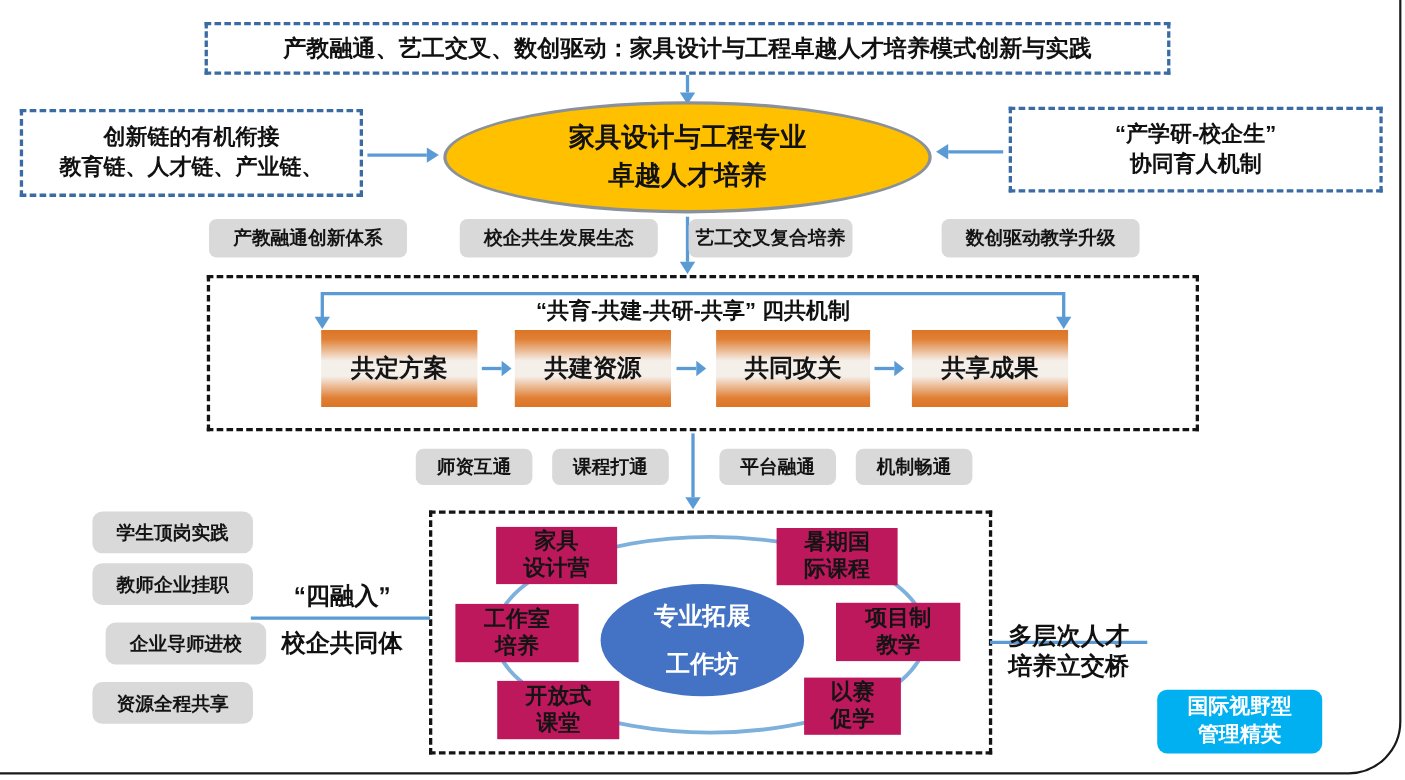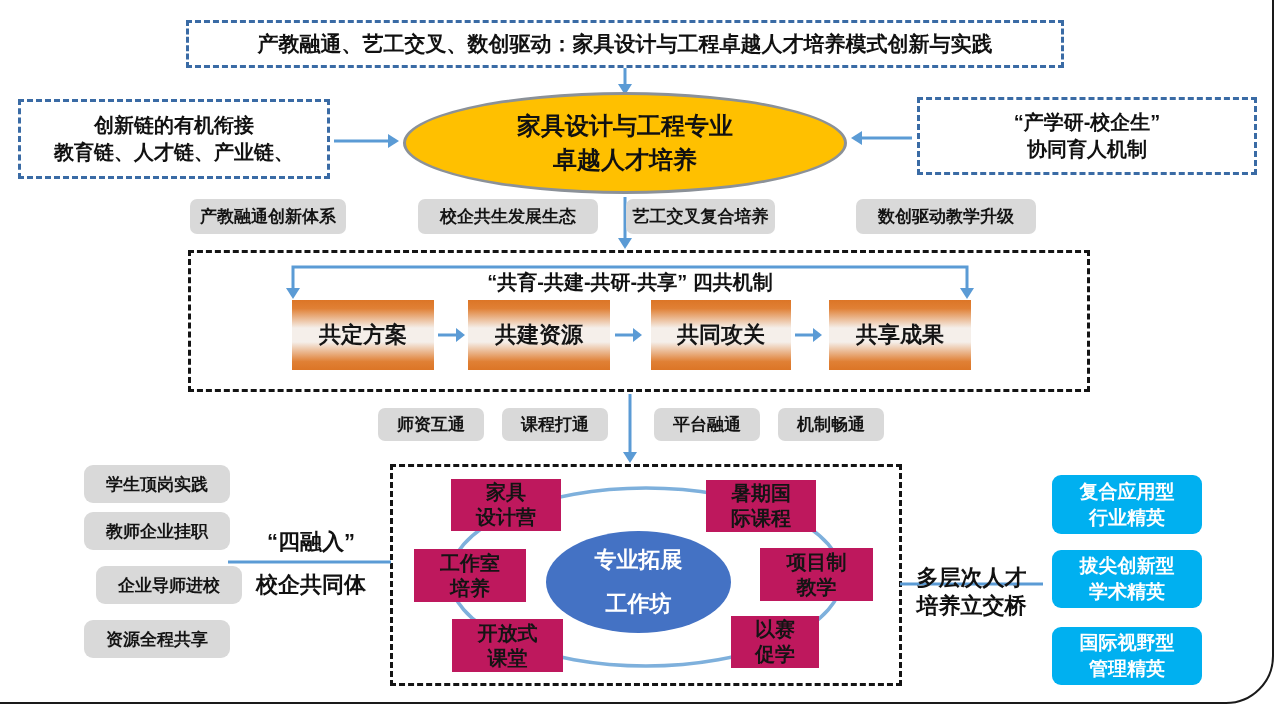--- a/index.html
+++ b/index.html
@@ -67,21 +67,21 @@
   <div class="abs flexc col bold z2" style="left:403px;top:92px;width:444px;height:102px;background:#FFC000;border:3px solid #8B9198;border-radius:50%;font-size:24px;line-height:1.4;">
     <span>家具设计与工程专业</span>
     <span>卓越人才培养</span>
   </div>
 
   <div class="abs flexc col dashed-blue bold z2" style="left:917px;top:97px;width:340px;height:78px;font-size:20px;line-height:1.35;">
     <span>“产学研-校企生”</span>
     <span>协同育人机制</span>
   </div>
 
-  <div class="abs flexc gray-pill z2" style="left:190px;top:199px;width:156px;height:35px;">
+  <div class="abs flexc gray-pill z2" style="left:190px;top:199px;width:180px;height:35px;">
     <span>产教融通创新体系</span>
     </div>
   <div class="abs flexc gray-pill z2" style="left:418px;top:199px;width:180px;height:35px;">
     <span>校企共生发展生态</span>
     </div>
   <div class="abs flexc gray-pill z2" style="left:626px;top:199px;width:149px;height:35px;">
     <span>艺工交叉复合培养</span>
     </div>
   <div class="abs flexc gray-pill z2" style="left:856px;top:199px;width:180px;height:35px;">
     <span>数创驱动教学升级</span>
@@ -169,27 +169,19 @@
     <span>促学</span>
     </div>
 
   <div class="abs flexc bold z2" style="left:900px;top:550px;width:143px;height:30px;font-size:22px;margin-top:13px;">
     <span>多层次人才</span>
   </div>
   <div class="abs flexc bold z2" style="left:900px;top:591px;width:143px;height:30px;font-size:22px;">
     <span>培养立交桥</span>
   </div>
 
-  <div class="abs flexc col cyan z2" style="left:1052px;top:475px;width:150px;height:59px;">
-    <span>复合应用型</span>
-    <span>行业精英</span>
-    </div>
-  <div class="abs flexc col cyan z2" style="left:1052px;top:550px;width:150px;height:58px;">
-    <span>拔尖创新型</span>
-    <span>学术精英</span>
-    </div>
   <div class="abs flexc col cyan z2" style="left:1052px;top:627px;width:150px;height:58px;">
     <span>国际视野型</span>
     <span>管理精英</span>
     </div>
 
   <div class="frame"></div>
 </div>
 
 </body></html>

